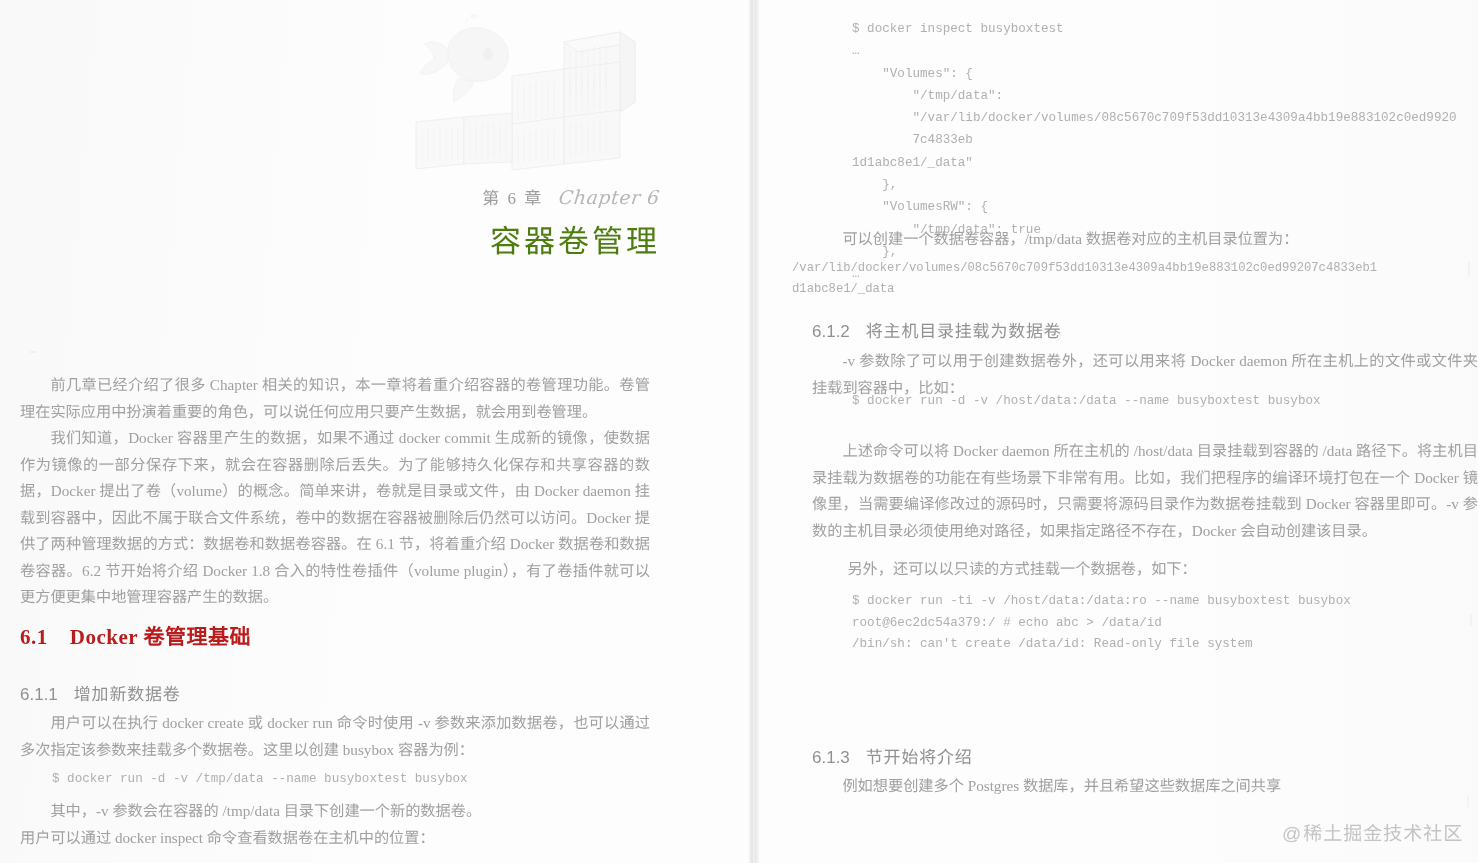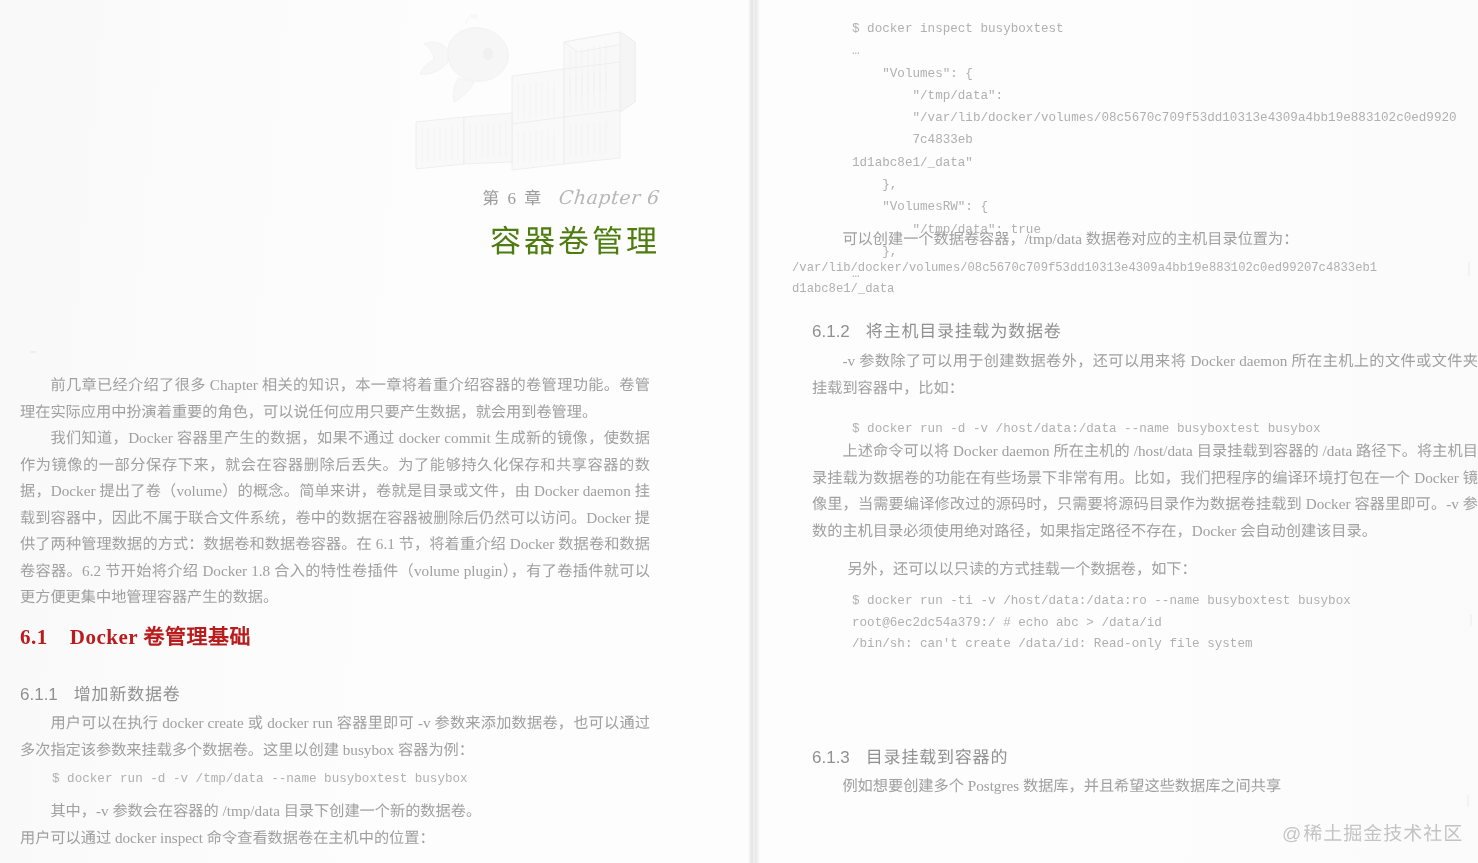--- a/index.html
+++ b/index.html
@@ -286,21 +286,21 @@
 
     <div class="h1" style="left:20px; top:620px;">
       <span class="num">6.1</span><span>Docker 卷管理基础</span>
     </div>
 
     <div class="h2" style="left:20px; top:680px;">
       <span class="num">6.1.1</span><span>增加新数据卷</span>
     </div>
 
     <div class="body-block" style="left:20px; top:710px; width:630px;">
-      <p>用户可以在执行 docker create 或 docker run 容器里即可 -v 参数来添加数据卷，也可以通过多次指定该参数来挂载多个数据卷。这里以创建 busybox 容器为例：</p>
+      <p>用户可以在执行 docker create 或 docker run 命令时使用 -v 参数来添加数据卷，也可以通过多次指定该参数来挂载多个数据卷。这里以创建 busybox 容器为例：</p>
     </div>
 
     <div class="code-block" style="left:52px; top:769px;">$ docker run -d -v /tmp/data --name busyboxtest busybox</div>
 
     <div class="body-block" style="left:20px; top:798px; width:630px;">
       <p>其中，-v 参数会在容器的 /tmp/data 目录下创建一个新的数据卷。</p>
       <p class="noindent">用户可以通过 docker inspect 命令查看数据卷在主机中的位置：</p>
     </div>
 
   </div>
@@ -328,36 +328,36 @@
 d1abc8e1/_data</div>
 
     <div class="h2" style="left:52px; top:317px;">
       <span class="num">6.1.2</span><span>将主机目录挂载为数据卷</span>
     </div>
 
     <div class="body-block" style="left:52px; top:348px; width:666px;">
       <p>-v 参数除了可以用于创建数据卷外，还可以用来将 Docker daemon 所在主机上的文件或文件夹挂载到容器中，比如：</p>
     </div>
 
-    <div class="code-block" style="left:92px; top:419px;text-align:center;">$ docker run -d -v /host/data:/data --name busyboxtest busybox</div>
+    <div class="code-block" style="left:92px; top:391px;text-align:center;">$ docker run -d -v /host/data:/data --name busyboxtest busybox</div>
 
     <div class="body-block" style="left:52px; top:438px; width:666px;">
       <p>上述命令可以将 Docker daemon 所在主机的 /host/data 目录挂载到容器的 /data 路径下。将主机目录挂载为数据卷的功能在有些场景下非常有用。比如，我们把程序的编译环境打包在一个 Docker 镜像里，当需要编译修改过的源码时，只需要将源码目录作为数据卷挂载到 Docker 容器里即可。-v 参数的主机目录必须使用绝对路径，如果指定路径不存在，Docker 会自动创建该目录。</p>
     </div>
 
     <div class="body-block" style="left:57px; top:556px; width:666px;">
       <p>另外，还可以以只读的方式挂载一个数据卷，如下：</p>
     </div>
 
     <div class="code-block" style="left:92px; top:591px;">$ docker run -ti -v /host/data:/data:ro --name busyboxtest busybox
 root@6ec2dc54a379:/ # echo abc &gt; /data/id
 /bin/sh: can't create /data/id: Read-only file system</div>
 
     <div class="h2" style="left:52px; top:743px;">
-      <span class="num">6.1.3</span><span>目录挂载到容器的</span>
+      <span class="num">6.1.3</span><span>节开始将介绍</span>
     </div>
 
     <div class="body-block" style="left:52px; top:773px; width:666px;">
       <p>例如想要创建多个 Postgres 数据库，并且希望这些数据库之间共享</p>
     </div>
 
   </div>
 
 
   <div id="watermark">

